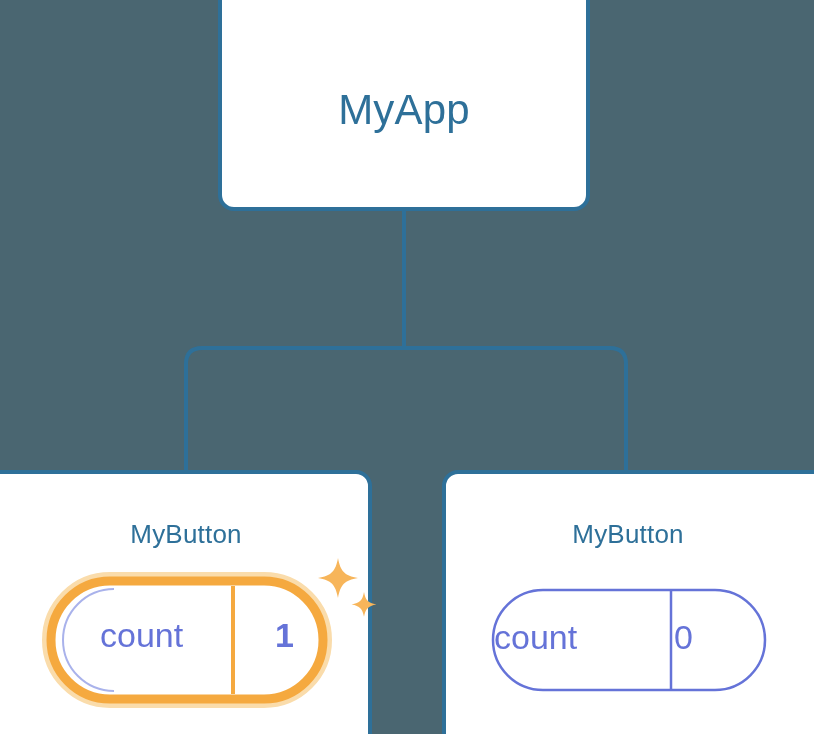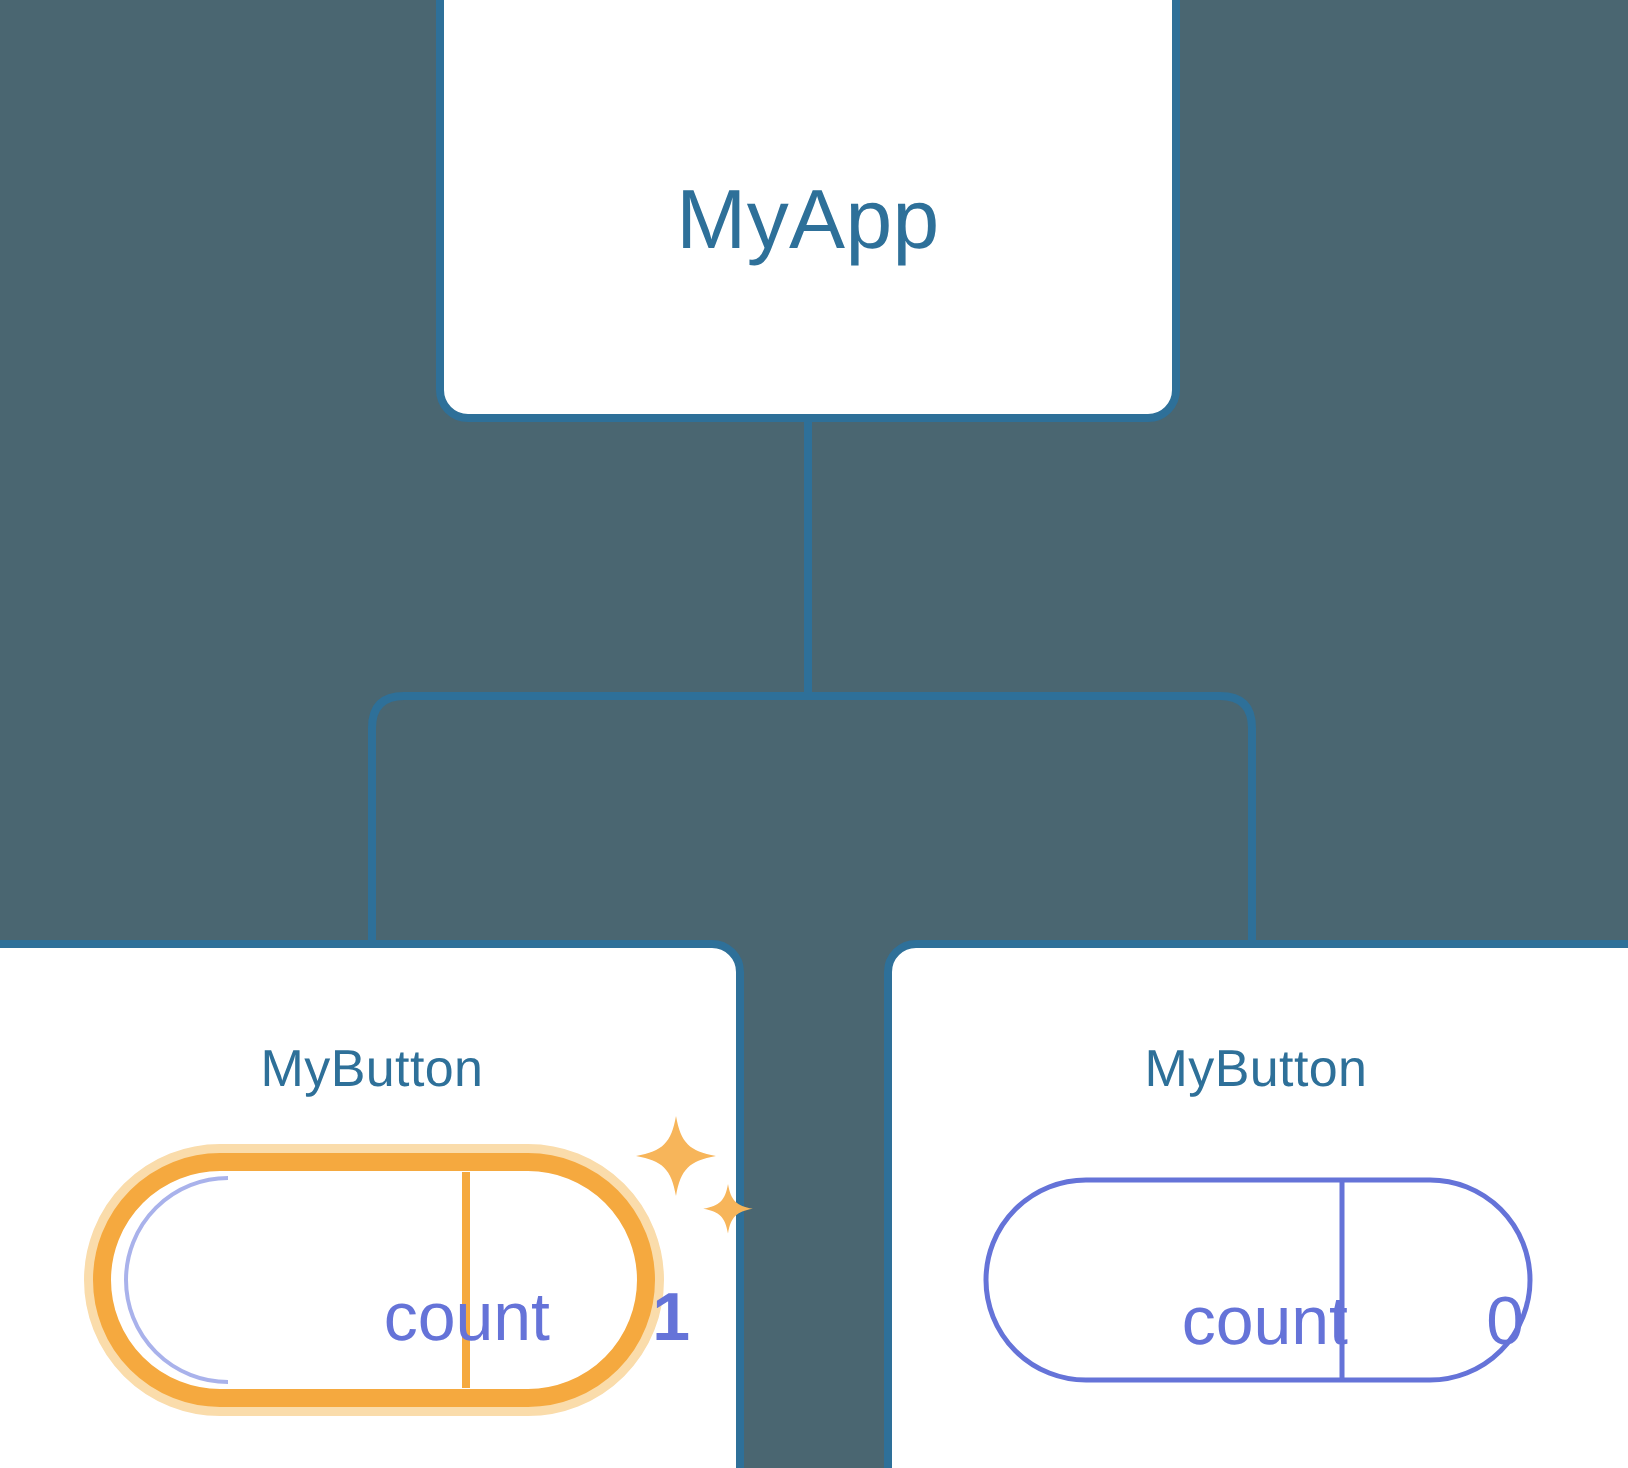--- a/index.html
+++ b/index.html
@@ -89,22 +89,21 @@
   #pill-left-wrap  { left: 42px;  top: 572px; width: 290px; height: 136px; z-index: 3; }
   #pill-right-wrap { left: 484px; top: 580px; width: 290px; height: 120px; z-index: 3; }
 
   .pill-svg { display: block; overflow: visible; }
 
   .pill-label, .pill-value {
     position: absolute;
     font-family: "Liberation Sans", sans-serif;
     color: #6573d8;
     white-space: nowrap;
-    text-align: right;
-    margin-top: 24px;
+    text-align: left;
   }
 
   
   #pill-left-label {
     left: 58px; top: 44px; width: 175px;
     font-size: 34px;
   }
   #pill-left-value {
     left: 233px; top: 44px; width: 70px;
     font-size: 34px;

